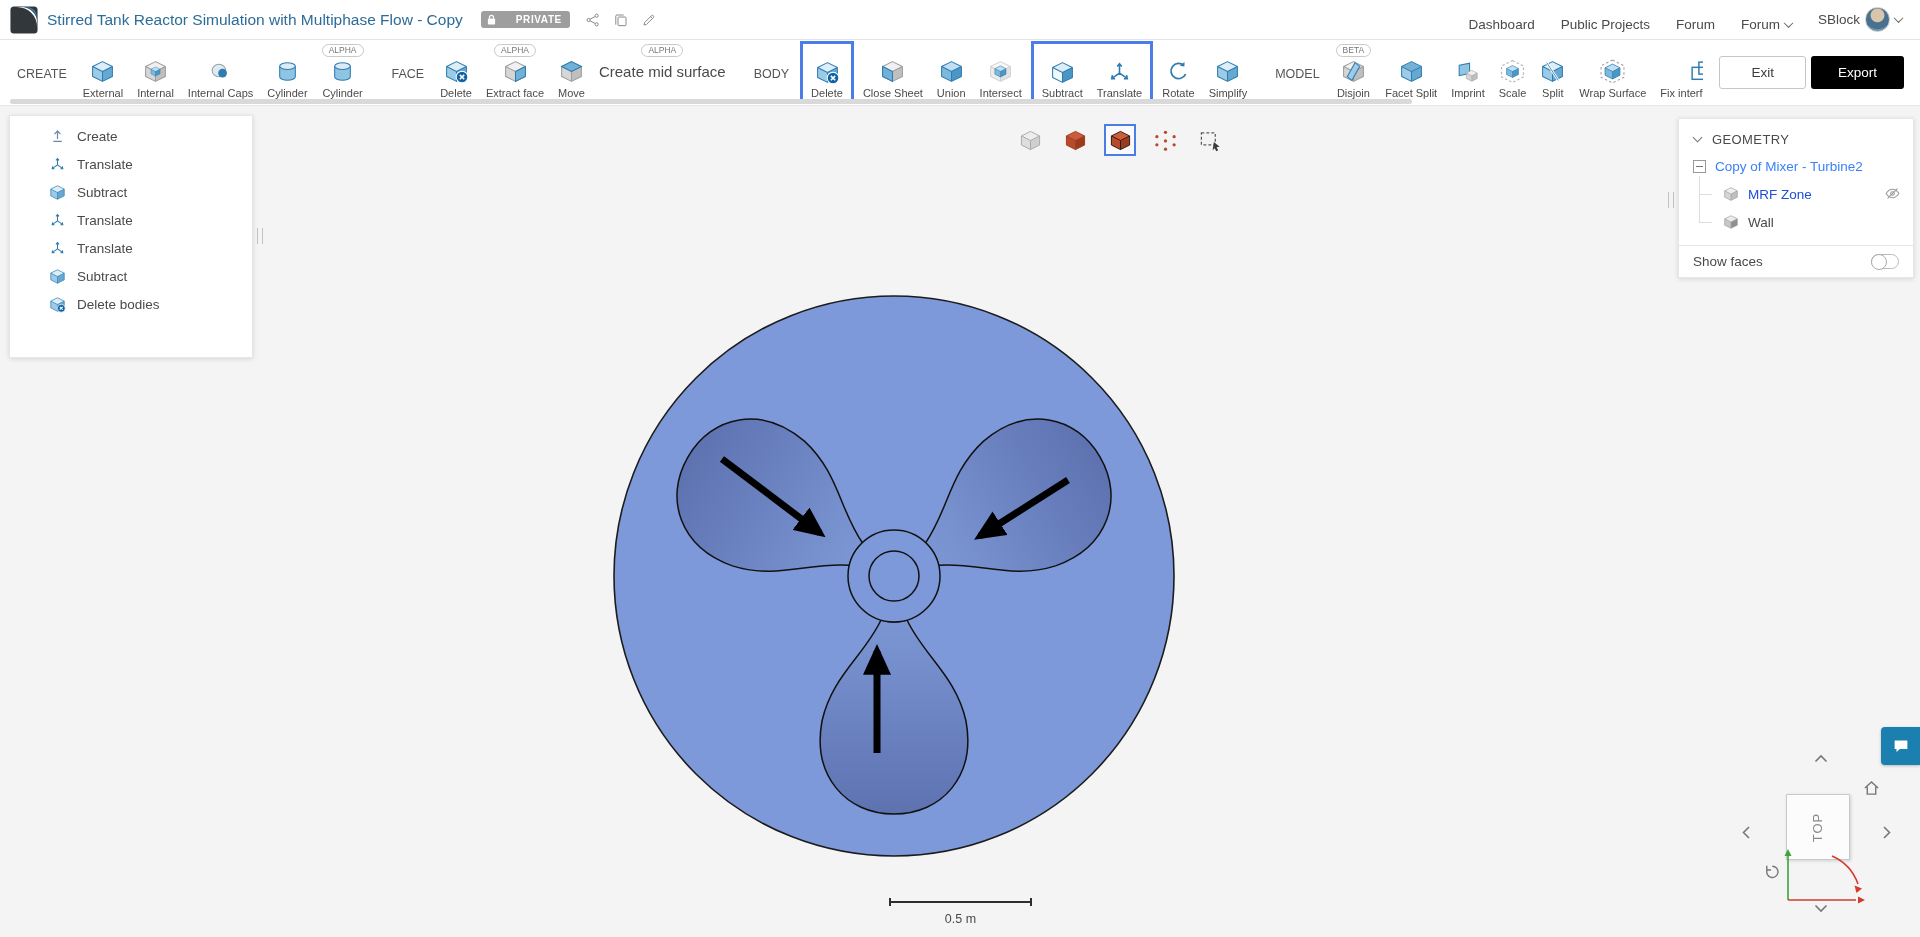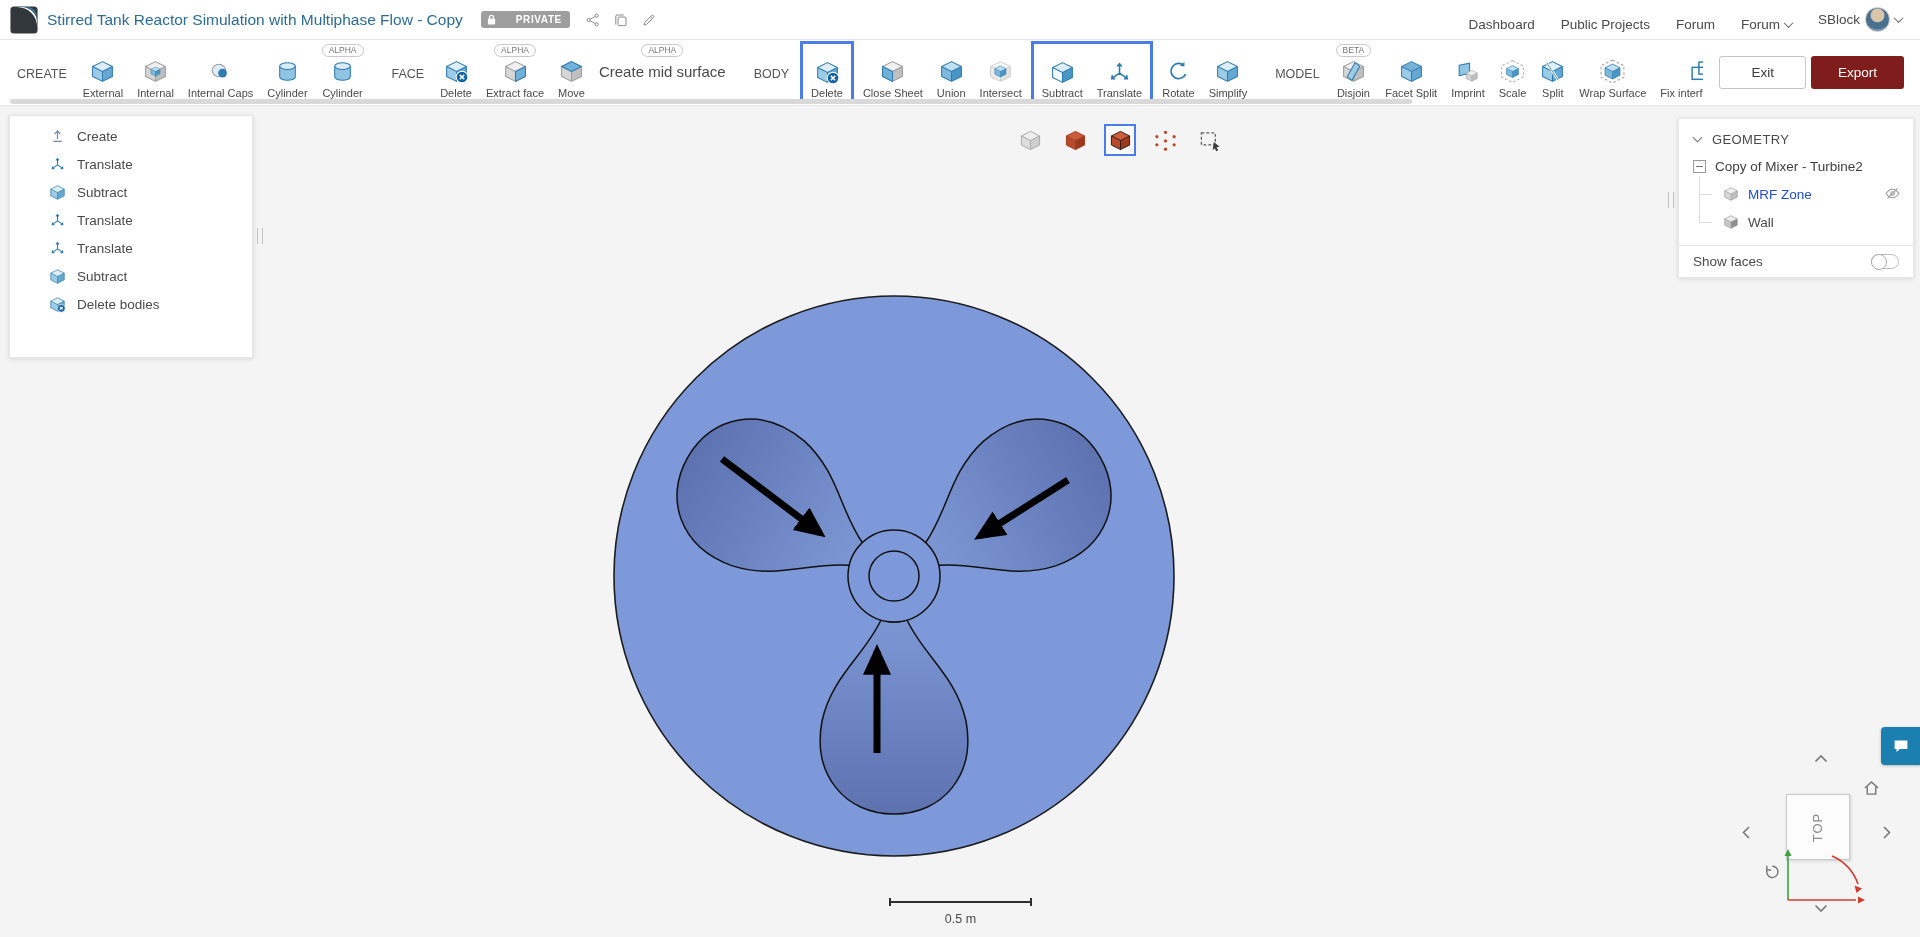--- a/index.html
+++ b/index.html
@@ -28,21 +28,21 @@
   .tb-badge{height:13px;font-size:8.5px;color:#777;line-height:11px;margin-bottom:1px}
   .tb-badge.on{border:1px solid #c9c9c9;border-radius:7px;padding:0 6px;background:#fff}
   .tb-icon{height:27px;display:flex;align-items:center}
   .tb-icon svg{width:25px;height:25px;display:block}
   .tb-label{font-size:11px;color:#4a4a4a;margin-top:2px}
   .tb-item.no-icon .tb-label{height:27px;display:flex;align-items:center;margin-top:0;font-size:15px}
   .tb-divider{width:1px;background:#e2e2e2;margin:8px 6px 12px}
   .hl-box{display:flex;border:3px solid #4b7de8;margin:1px 2px;padding:0 1px}
   .tb-actions{display:flex;align-items:center;gap:5px;padding:0 16px;flex:none}
   .btn-exit{background:#fff;border:1px solid #c6c6c6;border-radius:3px;color:#3c3c3c;font-size:13.5px;padding:8px 31px;cursor:pointer;font-family:inherit}
-  .btn-export{background:#7f1d1d;border:none;border-radius:3px;color:#fff;font-size:13.5px;padding:9px 27px;cursor:pointer;font-family:inherit}
+  .btn-export{background:#000000;border:none;border-radius:3px;color:#fff;font-size:13.5px;padding:9px 27px;cursor:pointer;font-family:inherit}
   .tb-scrollbar{position:absolute;left:10px;top:59px;height:5px;width:1402px;background:#d9d9d9;border-radius:3px}
 
   
   .canvas{position:absolute;top:106px;left:0;right:0;bottom:0;background:#f4f4f5;overflow:hidden}
   .turbine{position:absolute;left:594px;top:170px;width:600px;height:600px}
 
   .vm-row{position:absolute;left:1016px;top:20px;display:flex;gap:17px}
   .vm{width:28px;height:28px;display:flex;align-items:center;justify-content:center;background:transparent;border:none;cursor:pointer;padding:0}
   .vm svg{width:23px;height:23px;display:block}
   .vm.selected{outline:2.5px solid #4b7de8;background:#fafafa}
@@ -58,21 +58,21 @@
   .panel{position:absolute;background:#fff;border:1px solid #e6e6e6;box-shadow:0 1px 5px rgba(0,0,0,.12)}
   .panel-header{display:flex;align-items:center;gap:11px;padding:13px 15px 5px;font-size:13px;color:#4a4a4a;letter-spacing:.4px;cursor:pointer}
   .panel-chev{width:7px;height:7px;border-right:1.4px solid #777;border-bottom:1.4px solid #777;transform:rotate(45deg);margin-top:-4px;flex:none}
   .history-panel{left:9px;top:9px;width:244px;height:243px}
   .hist-list{list-style:none;padding-top:6px}
   .hist-item{display:flex;align-items:center;gap:11px;height:28px;padding-left:39px;font-size:13.5px;color:#4a4a4a;cursor:pointer}
   .hist-icon{width:17px;height:17px;flex:none}
   .hist-icon svg{width:17px;height:17px;display:block}
 
   .geo-panel{left:1678px;top:12px;width:236px;height:160px}
-  .geo-root{display:flex;align-items:center;gap:9px;padding:2px 14px;font-size:13.5px;color:#404040;height:28px;cursor:pointer}
+  .geo-root{display:flex;align-items:center;gap:9px;padding:2px 14px;font-size:13.5px;color:#3b82f6;height:28px;cursor:pointer}
   .expander{width:13px;height:13px;border:1px solid #999;position:relative;flex:none;background:#fff;cursor:pointer}
   .expander::after{content:"";position:absolute;left:2px;right:2px;top:5px;height:1px;background:#777}
   .geo-tree{position:relative}
   .tree-vline{position:absolute;left:20px;top:-4px;height:46px;width:1px;background:#ddd}
   .geo-child{display:flex;align-items:center;gap:9px;height:28px;padding-left:44px;font-size:13.5px;color:#4a4a4a;position:relative;cursor:pointer}
   .geo-child::before{content:"";position:absolute;left:20px;width:13px;height:1px;background:#ddd;top:50%}
   .geo-child.muted{color:#1d4ed8}
   .geo-icon{width:16px;height:16px;flex:none}
   .geo-icon svg{width:16px;height:16px;display:block}
   .geo-child .eye{position:absolute;right:12px;top:5px;cursor:pointer}

